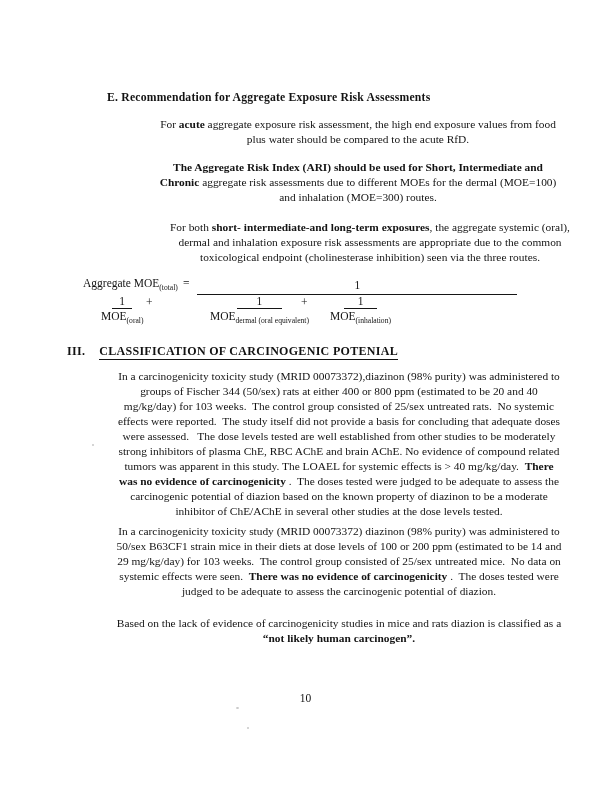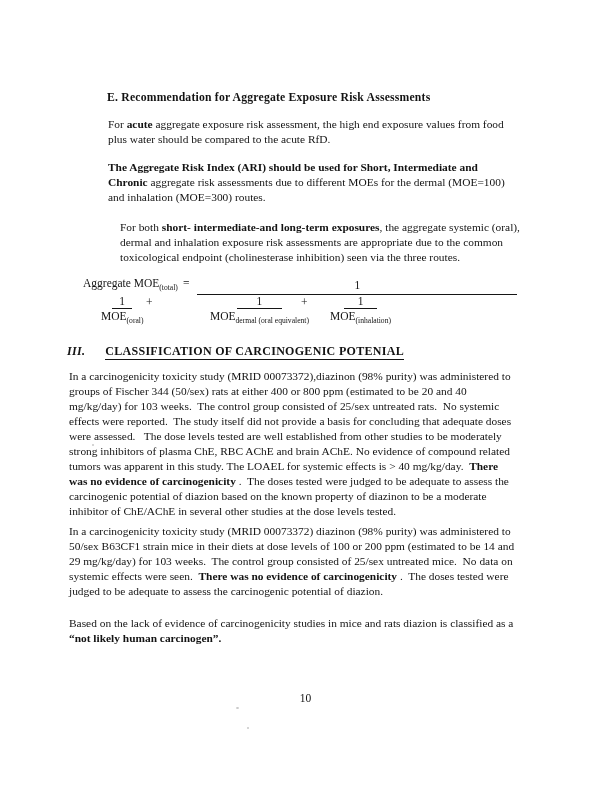--- a/index.html
+++ b/index.html
@@ -9,21 +9,21 @@
     background:#ffffff;
     color:#131313;
     font-family:"Liberation Serif", serif;
     font-size:11.4px;
     line-height:15px;
     overflow:hidden;
     border-radius:24px;
   }
   .block { position:absolute; }
   .b { font-weight:bold; }
-  .para { white-space:pre-wrap; }
+  .para { white-space:pre-wrap;text-align:center; }
 
   
   .h-e   { left:107px; top:90px;  width:470px; font-weight:bold; font-size:11.7px; letter-spacing:.2px; }
   .p-acute  { left:108px; top:117px; width:500px; }
   .p-ari    { left:108px; top:160px; width:500px; }
   .p-routes { left:120px; top:220px; width:500px; }
 
   
   .formula { left:83px; top:276px; width:460px; height:48px; font-size:11.5px; }
   .f-top { display:flex; align-items:flex-end; }
@@ -40,21 +40,21 @@
   .sn1 { padding-left:7px;  padding-right:7px; }
   .sn2 { padding-left:20px; padding-right:20px; }
   .sn3 { padding-left:14px; padding-right:14px; }
   .sd { line-height:13px; margin-top:1px; white-space:nowrap; }
   .fplus { position:absolute; top:-1px; font-size:11.5px; }
   sub { font-size:7.6px; letter-spacing:0; }
 
   
   .h-iii { left:67px; top:344px; width:500px; font-weight:bold; font-size:12px; letter-spacing:.3px; }
   .h-iii .u { border-bottom:1.5px solid #131313; padding-bottom:1px;margin-top:24px; }
-  .h-iii .num { margin-right:20px;font-style:italic; }
+  .h-iii .num { margin-right:14px; }
   .p-rats { left:69px; top:369px; width:540px; }
   .p-mice { left:69px; top:524px; width:540px; }
   .p-conclusion { left:69px; top:616px; width:540px; }
 
   
   .footer { left:0; top:691px; width:611px; text-align:center; font-size:11.5px; }
 
   
   .speck { position:absolute; background:#9a9a9a; border-radius:50%; opacity:.55; }
   .speck.s1 { left:236px; top:707px; width:3px; height:2px; }

